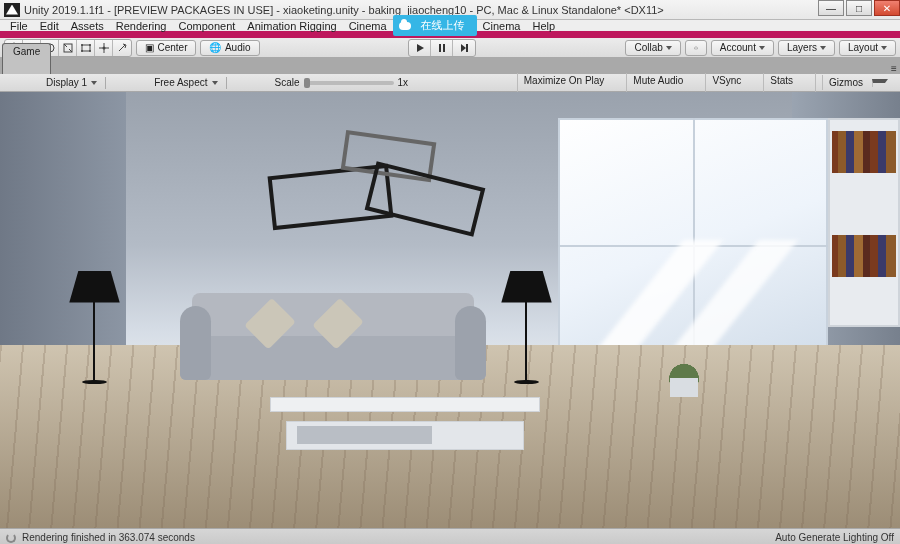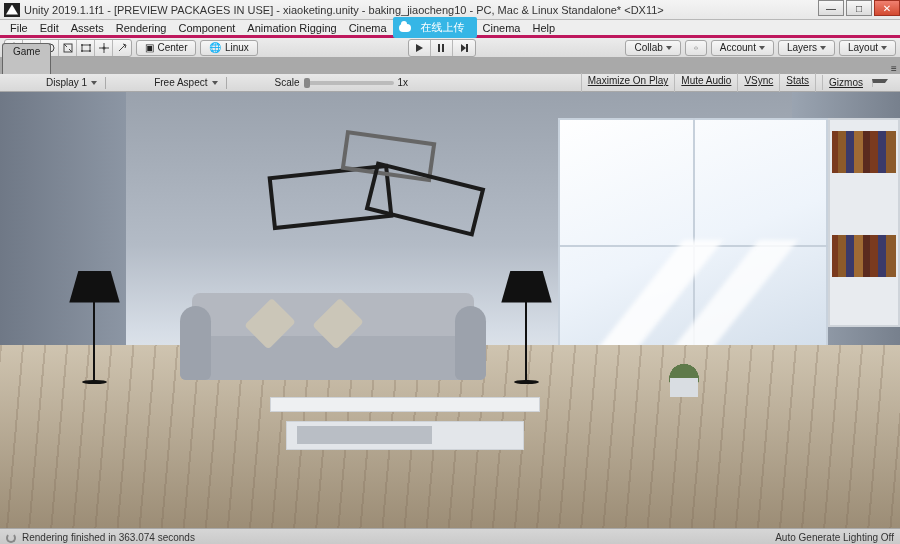--- a/index.html
+++ b/index.html
@@ -8,21 +8,21 @@
   
   .titlebar { height: 20px; background: linear-gradient(#f4f4f4,#e8e8e8); display: flex; align-items: center; border-bottom: 1px solid #b8b8b8; }
   .titlebar .logo { width: 16px; height: 14px; margin: 0 4px; background: #222; position: relative; }
   .titlebar .logo::before { content:""; position:absolute; inset:2px; background:#fff; clip-path: polygon(50% 0,100% 100%,0 100%); }
   .titlebar .title { font-size: 11px; color: #333; flex: 1; white-space: nowrap; overflow: hidden; }
   .winbtns { display: flex; height: 100%; }
   .winbtn { width: 26px; height: 16px; margin-left: 2px; border: 1px solid #888; background: linear-gradient(#f8f8f8,#dcdcdc); display:flex; align-items:center; justify-content:center; font-size:10px; }
   .winbtn.close { background: linear-gradient(#f08070,#d24a30); color:#fff; border-color:#a03020; }
 
   
-  .menubar { height: 18px; background: #eee; display: flex; align-items: center; padding: 0 4px; border-bottom: 3px solid #be185d; font-size: 11px; }
+  .menubar { height: 18px; background: #eee; display: flex; align-items: center; padding: 0 4px; border-bottom: 7px solid #be185d; font-size: 11px; }
   .menubar span { padding: 2px 6px; }
   .menubar .hl { background: #35b6e6; color: #fff; border-radius:2px; padding:1px 6px; display:inline-flex; align-items:center; gap:4px;}
   .menubar .hl .cloud { width:12px;height:8px;background:#fff;border-radius:4px;position:relative;}
   .menubar .hl .cloud::before{content:"";position:absolute;width:6px;height:6px;background:#fff;border-radius:50%;top:-3px;left:2px;}
 
   
   .toolbar { height: 20px; background: linear-gradient(#ececec,#dcdcdc); border-bottom:1px solid #a9a9a9; display:flex; align-items:center; padding: 0 4px; gap:4px; }
   .tool-group { display:flex; border:1px solid #a6a6a6; border-radius:3px; background:linear-gradient(#f7f7f7,#e2e2e2); }
   .tool-btn { width:18px; height:16px; display:flex; align-items:center; justify-content:center; border-right:1px solid #b8b8b8; }
   .tool-btn:last-child { border-right:none; }
@@ -38,21 +38,21 @@
   .tab.active { background:#c2c2c2; color:#222; }
   .tabstrip .dragbar { flex:1; }
   .tabstrip .opts { width:12px; text-align:center; font-size:10px; color:#333;}
 
   
   .ctrlstrip { height:18px; background:linear-gradient(#e8e8e8,#d8d8d8); border-bottom:1px solid #a8a8a8; display:flex; align-items:center; padding:0 6px; font-size:10px; gap:8px;}
   .ctrlstrip .field { display:flex; align-items:center; gap:4px;padding-left:40px;}
   .ctrlstrip .sep { width:1px; height:12px; background:#aaa;}
   .slider { width:90px; height:4px; background:#bbb; border-radius:2px; position:relative;}
   .slider .thumb { position:absolute; left:0; top:-3px; width:6px; height:10px; background:#888; border-radius:2px;}
-  .ctrlstrip .right { margin-left:auto; display:flex; gap:0;text-decoration:underline;}
+  .ctrlstrip .right { margin-left:auto; display:flex; gap:16px;}
   .ctrlstrip .right span { padding:2px 6px; border-left:1px solid #bbb;}
 
   
   .viewport { position:relative; width:100%; height:436px; background:linear-gradient(180deg,#9aa2ad 0%, #b3bbc6 35%, #d6dde6 55%, #eef1f4 70%, #b7ab99 70.2%, #a89a85 100%); overflow:hidden;}
   
   .floor { position:absolute; left:0; right:0; bottom:0; height:42%; background:
     repeating-linear-gradient(95deg, rgba(120,100,80,.25) 0 2px, rgba(0,0,0,0) 2px 22px),
     linear-gradient(180deg,#cfc4b0,#9c8d76);
     transform-origin:top; }
   
@@ -177,21 +177,21 @@
           <circle cx="6" cy="6" r="1.5" fill="#444"></circle>
         </svg>
       </div>
     <div class="tool-btn">
         <svg viewBox="0 0 12 12">
           <path d="M3 9l6-6M7 2l3 1-1 3" stroke="#444" fill="none"></path>
         </svg>
       </div>
   </div>
   <div class="pill">▣ <span>Center</span></div>
-  <div class="pill">🌐 <span>Linux</span></div>
+  <div class="pill">🌐 <span>Audio</span></div>
 
   <div class="spacer"></div>
   <div class="tool-group play-group">
     <div class="tool-btn">
         <svg viewBox="0 0 12 12">
           <path d="M3 2l7 4-7 4z" fill="#333"></path>
         </svg>
       </div>
     <div class="tool-btn">
         <svg viewBox="0 0 12 12">

